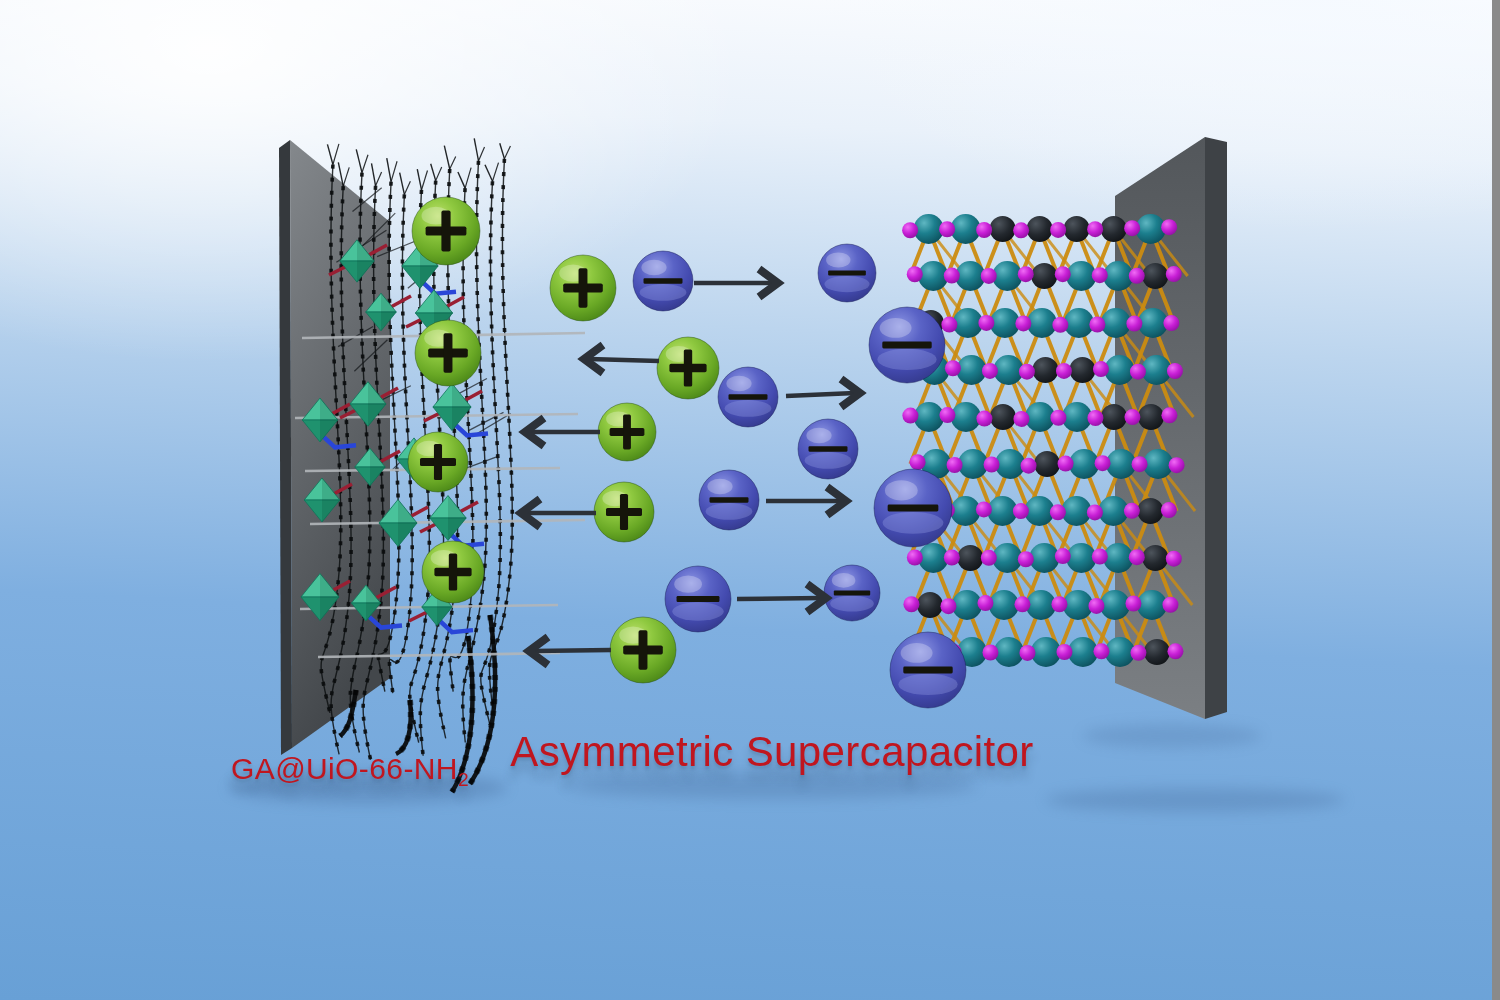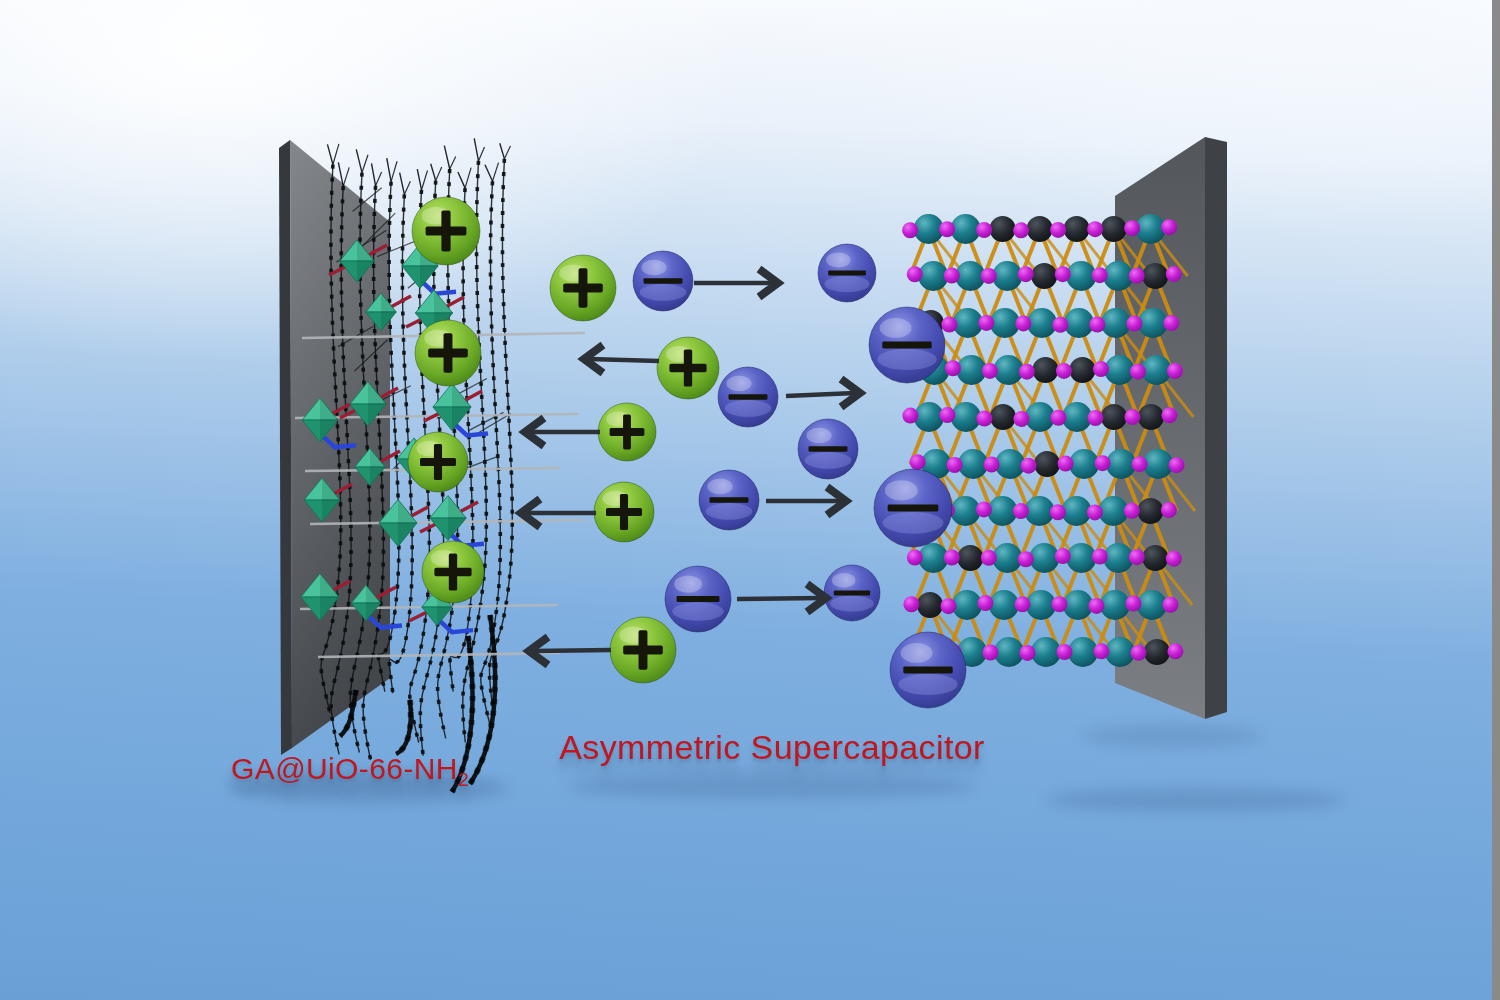--- a/index.html
+++ b/index.html
@@ -7,21 +7,21 @@
     position:relative;width:1492px;height:1000px;overflow:hidden;
     font-family:"Liberation Sans",sans-serif;
   }
   svg.scene{position:absolute;left:0;top:0;width:1500px;height:1000px;display:block;}
   .lbl{
     position:absolute;transform:translateX(-50%);
     font-size:30px;font-weight:400;letter-spacing:.4px;white-space:nowrap;
     text-shadow:0 3px 3px rgba(50,80,115,.22), 0 12px 10px rgba(50,80,115,.32);
   }
   .lbl sub{font-size:.64em;}
-  #lbl-center{font-size:34px;}
+  #lbl-center{font-size:42px;}
 </style>
 </head>
 <body>
 
 <div class="stage" id="stage" style="background: radial-gradient(900px 520px at 14% 5%, rgba(255, 255, 255, 0.95), rgba(255, 255, 255, 0) 60%), radial-gradient(900px 420px at 88% 0%, rgba(244, 249, 255, 0.8), rgba(244, 249, 255, 0) 55%), linear-gradient(183deg, rgb(252, 253, 255) 0%, rgb(233, 241, 250) 15%, rgb(188, 213, 238) 34%, rgb(127, 175, 224) 62%, rgb(104, 160, 214) 100%);">
   <svg class="scene" id="scene" viewBox="0 0 1500 1000">
       <defs>
         <radialGradient id="gCat" cx="38%" cy="28%" r="85%">
           <stop offset="0%" stop-color="#bde06c"></stop>
           <stop offset="30%" stop-color="#8fc940"></stop>

